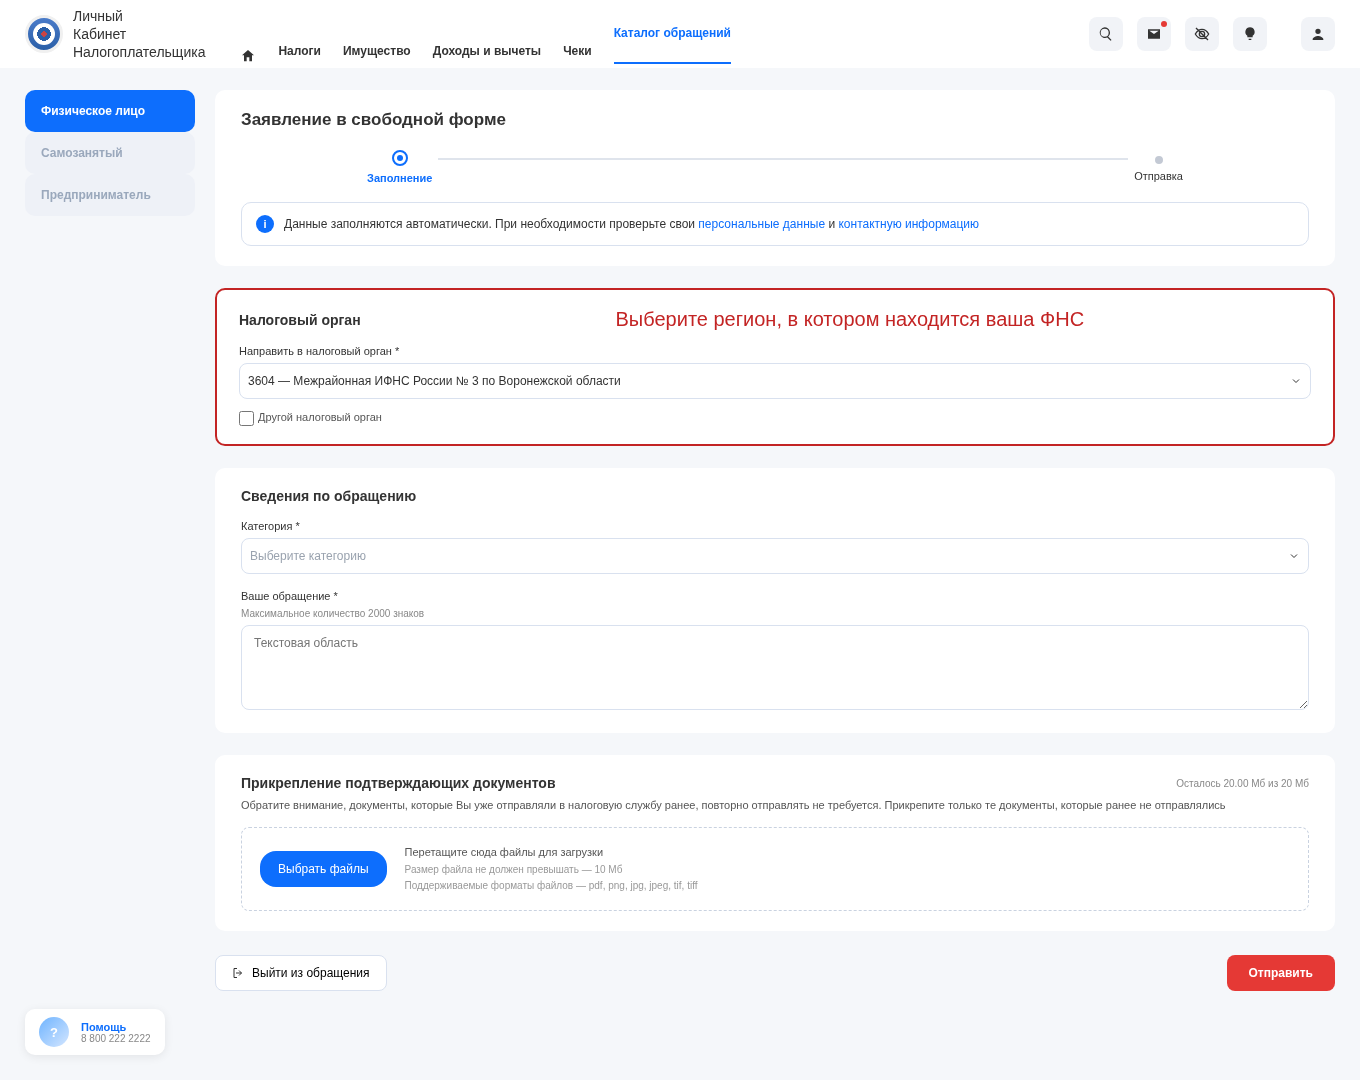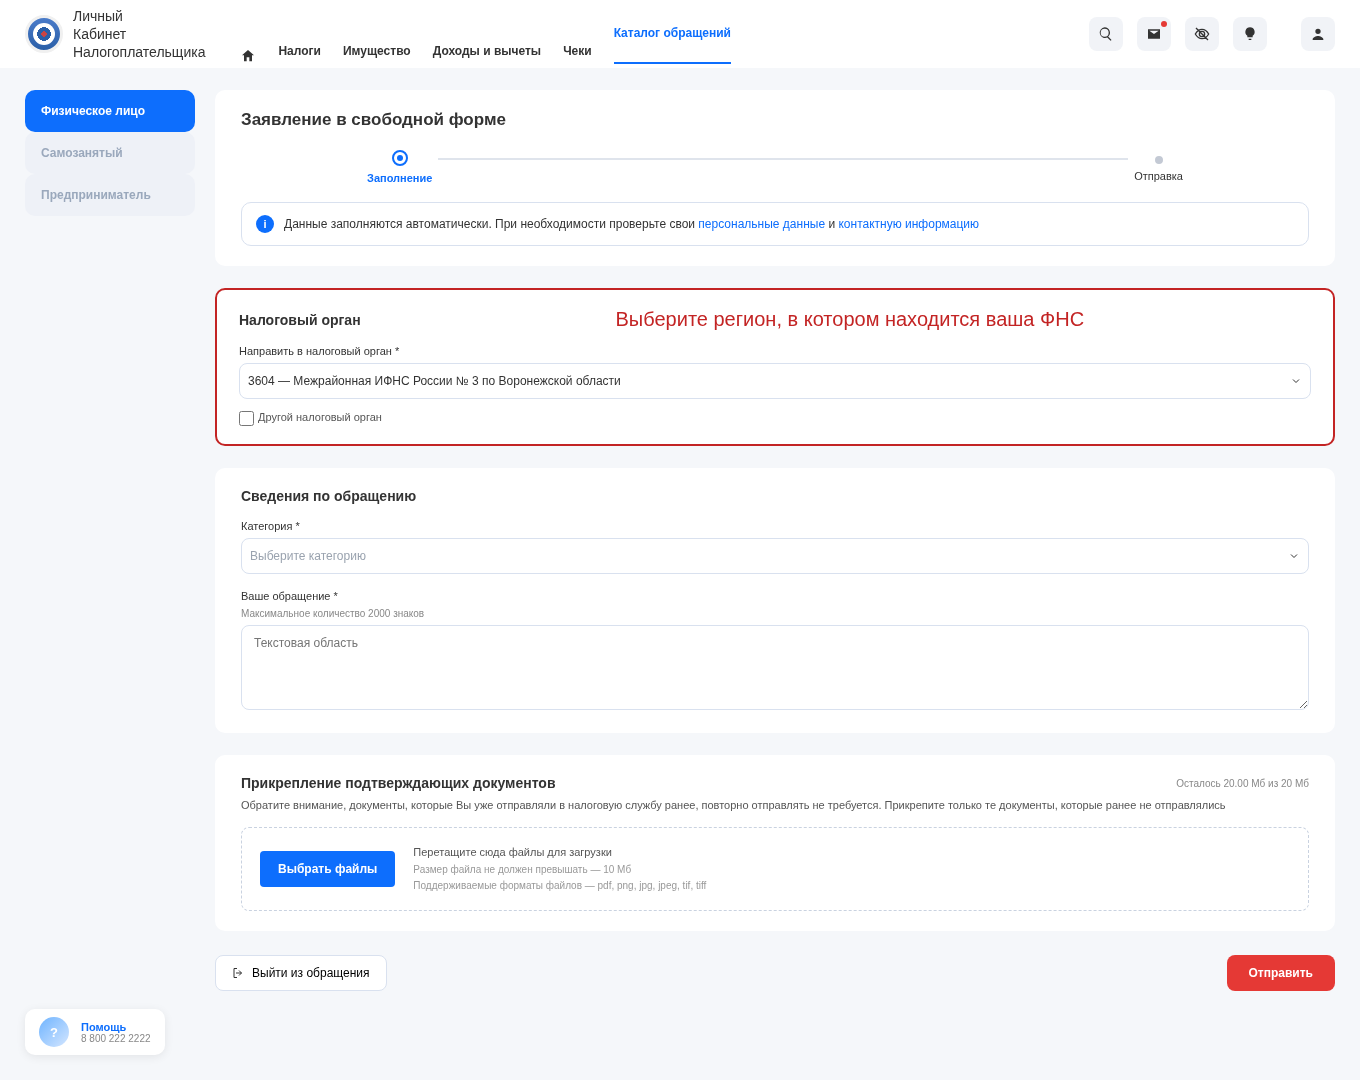--- a/index.html
+++ b/index.html
@@ -47,21 +47,21 @@
 .select-box{border:1px solid #d9e1ef;border-radius:8px;padding:10px 8px;display:flex;align-items:center;justify-content:space-between;font-size:12px;cursor:pointer;background:#fff}
 .chev{width:12px;height:12px}
 .checkbox-row{display:flex;align-items:flex-start;gap:4px;margin-top:12px;font-size:11px;color:#555}
 .checkbox-row input{width:15px;height:15px}
 .textarea{border:1px solid #d9e1ef;border-radius:8px;padding:10px 12px;min-height:85px;width:100%;font-size:12px;font-family:inherit;color:#333;resize:vertical}
 .hint{font-size:10px;color:#888;margin-bottom:6px}
 .attach-head{display:flex;justify-content:space-between;align-items:center;margin-bottom:8px}
 .attach-remain{font-size:10px;color:#888}
 .attach-note{font-size:11px;color:#555;margin-bottom:16px}
 .dropzone{border:1px dashed #c9d2e0;border-radius:8px;padding:16px 18px;display:flex;gap:18px;align-items:center}
-.btn-primary{background:#0d6efd;color:#fff;border:none;border-radius:4px;padding:11px 18px;font-size:12px;font-weight:700;cursor:pointer}
+.btn-primary{background:#0d6efd;color:#fff;border:none;border-radius:16px;padding:11px 18px;font-size:12px;font-weight:400;cursor:pointer}
 .dz-text{font-size:11px;line-height:1.6;color:#555}
 .dz-text .sub{color:#999;font-size:10px}
 .footer-row{display:flex;justify-content:space-between;align-items:center;padding:2px 0 40px}
 .btn-outline{background:#fff;border:1px solid #d9e1ef;border-radius:8px;padding:10px 16px;font-size:12px;cursor:pointer;display:flex;gap:8px;align-items:center}
 .btn-danger{background:#e53935;color:#fff;border:none;border-radius:8px;padding:11px 22px;font-size:12px;font-weight:600;cursor:pointer}
 .help-widget{position:fixed;bottom:25px;left:25px;display:flex;gap:12px;align-items:center;background:#fff;padding:8px 14px;border-radius:10px;box-shadow:0 2px 10px rgba(0,0,0,0.08)}
 .help-circle{width:30px;height:30px;border-radius:50%;background:linear-gradient(135deg,#6fb4ff,#d4e6ff);display:flex;align-items:center;justify-content:center;color:#fff;font-weight:700}
 .help-text .t1{font-size:11px;color:#0d6efd;font-weight:600}
 .help-text .t2{font-size:10px;color:#888}
 .mt16{margin-top:16px}

